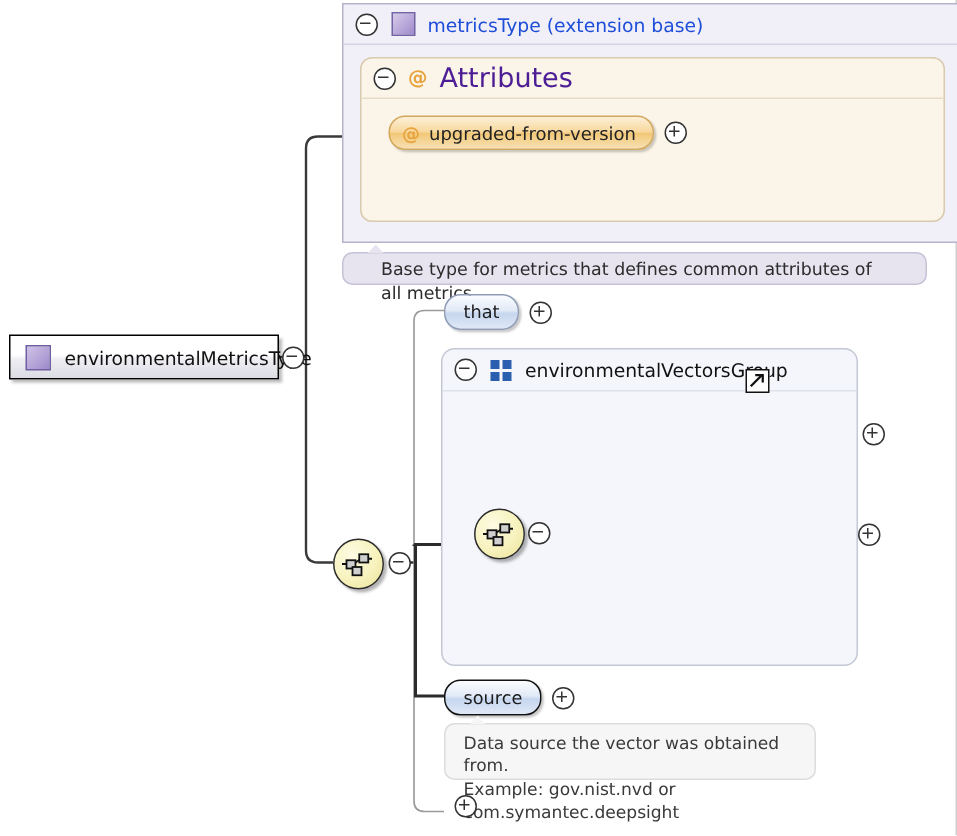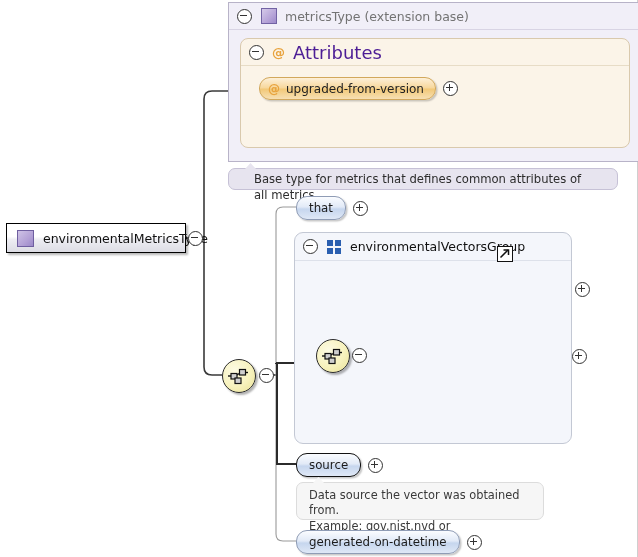--- a/index.html
+++ b/index.html
@@ -38,21 +38,21 @@
     left:228px;top:2px;width:410px;height:160px;
     background:#f1eff8;
     border:1px solid #b8b3c8;
     border-right:none;
     z-index:2;
   }
   .ct-head{
     display:flex;align-items:center;height:26px;padding-left:8px;
     border-bottom:1px solid #d8d4e4;
   }
-  .ct-head .lbl{font-size:12.5px;color:#737373;white-space:nowrap;}
+  .ct-head .lbl{font-size:12.5px;color:#1d4ed8;white-space:nowrap;}
 
   
   .tgl{
     width:13px;height:13px;border-radius:50%;
     border:1.3px solid #333;background:#fff;
     position:relative;flex:none;
   }
   .tgl::before{
     content:"";position:absolute;left:2px;top:5px;width:7px;height:1.3px;background:#333;
   }
@@ -343,20 +343,17 @@
     <span class="tgl plus pill-plus"></span>
   </div>
 
   <div class="doc doc-source">
     <span class="tip"></span>
     <div>Data source the vector was obtained from.</div>
     <div>Example: gov.nist.nvd or com.symantec.deepsight</div>
   </div>
 
   <div class="el-row" style="left:296px;top:530px;">
-    <div class="el-pill">
-      <span>generated-on-datetime</span>
-    </div>
     <span class="tgl plus pill-plus"></span>
   </div>
 
   <div class="clip-right"></div>
 </div>
 
 </body></html>

